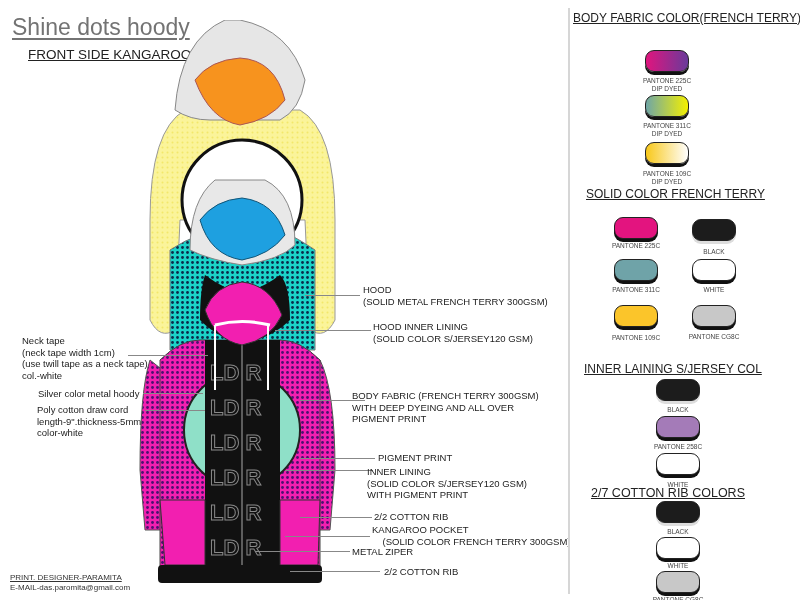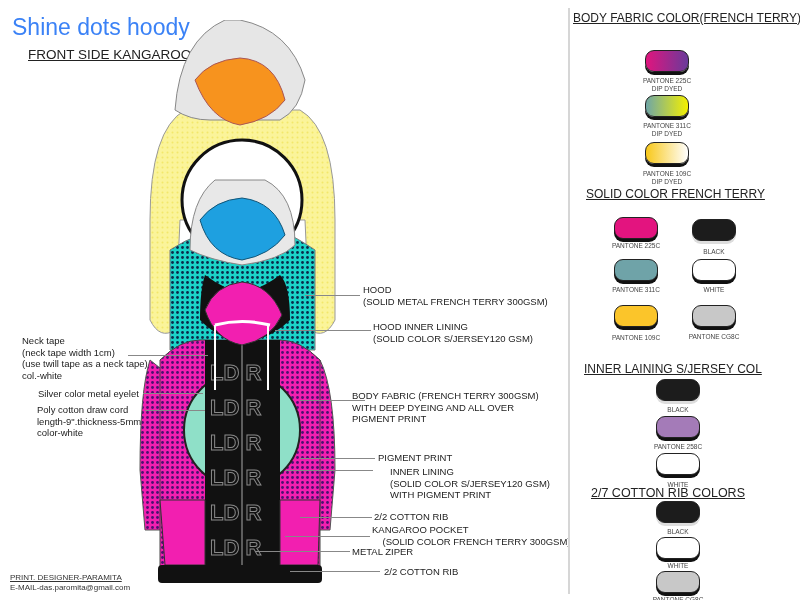--- a/index.html
+++ b/index.html
@@ -1,18 +1,18 @@
 <!DOCTYPE html>
 <html><head>
 <meta charset="utf-8">
 <style>
   html,body{margin:0;padding:0;background:#fff;}
   body{width:800px;height:600px;position:relative;overflow:hidden;font-family:"Liberation Sans",sans-serif;color:#222;}
   .abs{position:absolute;}
-  .title{left:12px;top:14px;font-size:23px;text-underline-offset:3px;color:#3b82f6;}
+  .title{left:12px;top:14px;font-size:23px;text-decoration:underline;text-underline-offset:3px;color:#737373;}
   .subtitle{left:28px;top:47px;font-size:13.5px;text-decoration:underline;color:#222;}
   .callout{font-size:9.5px;line-height:11.5px;color:#222;white-space:pre;}
   .lline{position:absolute;height:1px;background:#888;}
   .divider{position:absolute;left:568px;top:8px;width:2px;height:586px;background:#d6d6d6;}
   .sec-title{position:absolute;font-size:12px;text-decoration:underline;color:#222;white-space:nowrap;}
   .swatch{position:absolute;width:44px;height:22px;border-radius:9px;box-shadow:0 3px 0 #111;border:1px solid #222;box-sizing:border-box;}
   .sw-label{position:absolute;font-size:6.5px;line-height:8px;text-align:center;color:#444;width:80px;white-space:pre;}
   .footer{left:10px;top:573px;font-size:8px;line-height:10px;color:#333;}
   .footer span{display:block;}
   .footer .u{text-decoration:underline;}
@@ -74,41 +74,41 @@
     <line x1="85" y1="305" x2="85" y2="370" stroke="#fff" stroke-width="2"></line>
     <line x1="138" y1="305" x2="138" y2="370" stroke="#fff" stroke-width="2"></line>
   </g>
 </svg>
 
 <div class="abs callout" style="left:22px;top:335px">Neck tape
 (neck tape width 1cm)
 (use twill tape as a neck tape)
 col.-white</div>
 <div class="lline" style="left:128px;top:355px;width:80px"></div>
-<div class="abs callout" style="left:38px;top:388px">Silver color metal eyelet</div>
+<div class="abs callout" style="left:38px;top:388px">Silver color metal hoody</div>
 <div class="lline" style="left:143px;top:393px;width:60px"></div>
 <div class="abs callout" style="left:37px;top:404px">Poly cotton draw cord
 length-9".thickness-5mm
 color-white</div>
 <div class="lline" style="left:145px;top:410px;width:60px"></div>
 
 <div class="lline" style="left:305px;top:295px;width:55px"></div>
 <div class="abs callout" style="left:363px;top:284px">HOOD
 (SOLID METAL FRENCH TERRY 300GSM)</div>
 <div class="lline" style="left:275px;top:330px;width:96px"></div>
 <div class="abs callout" style="left:373px;top:321px">HOOD INNER LINING
 (SOLID COLOR S/JERSEY120 GSM)</div>
 <div class="lline" style="left:300px;top:400px;width:65px"></div>
 <div class="abs callout" style="left:352px;top:390px">BODY FABRIC (FRENCH TERRY 300GSM)
 WITH DEEP DYEING AND ALL OVER
 PIGMENT PRINT</div>
 <div class="lline" style="left:300px;top:458px;width:75px"></div>
 <div class="abs callout" style="left:378px;top:452px">PIGMENT PRINT</div>
 <div class="lline" style="left:285px;top:470px;width:88px"></div>
-<div class="abs callout" style="left:390px;top:466px">INNER LINING
+<div class="abs callout" style="left:367px;top:466px">INNER LINING
 (SOLID COLOR S/JERSEY120 GSM)
 WITH PIGMENT PRINT</div>
 <div class="lline" style="left:300px;top:517px;width:72px"></div>
 <div class="abs callout" style="left:374px;top:511px">2/2 COTTON RIB</div>
 <div class="abs callout" style="left:372px;top:524px">KANGAROO POCKET
     (SOLID COLOR FRENCH TERRY 300GSM)</div>
 <div class="lline" style="left:285px;top:536px;width:85px"></div>
 <div class="lline" style="left:255px;top:551px;width:95px"></div>
 <div class="abs callout" style="left:352px;top:546px">METAL ZIPER</div>
 <div class="lline" style="left:290px;top:571px;width:90px"></div>

